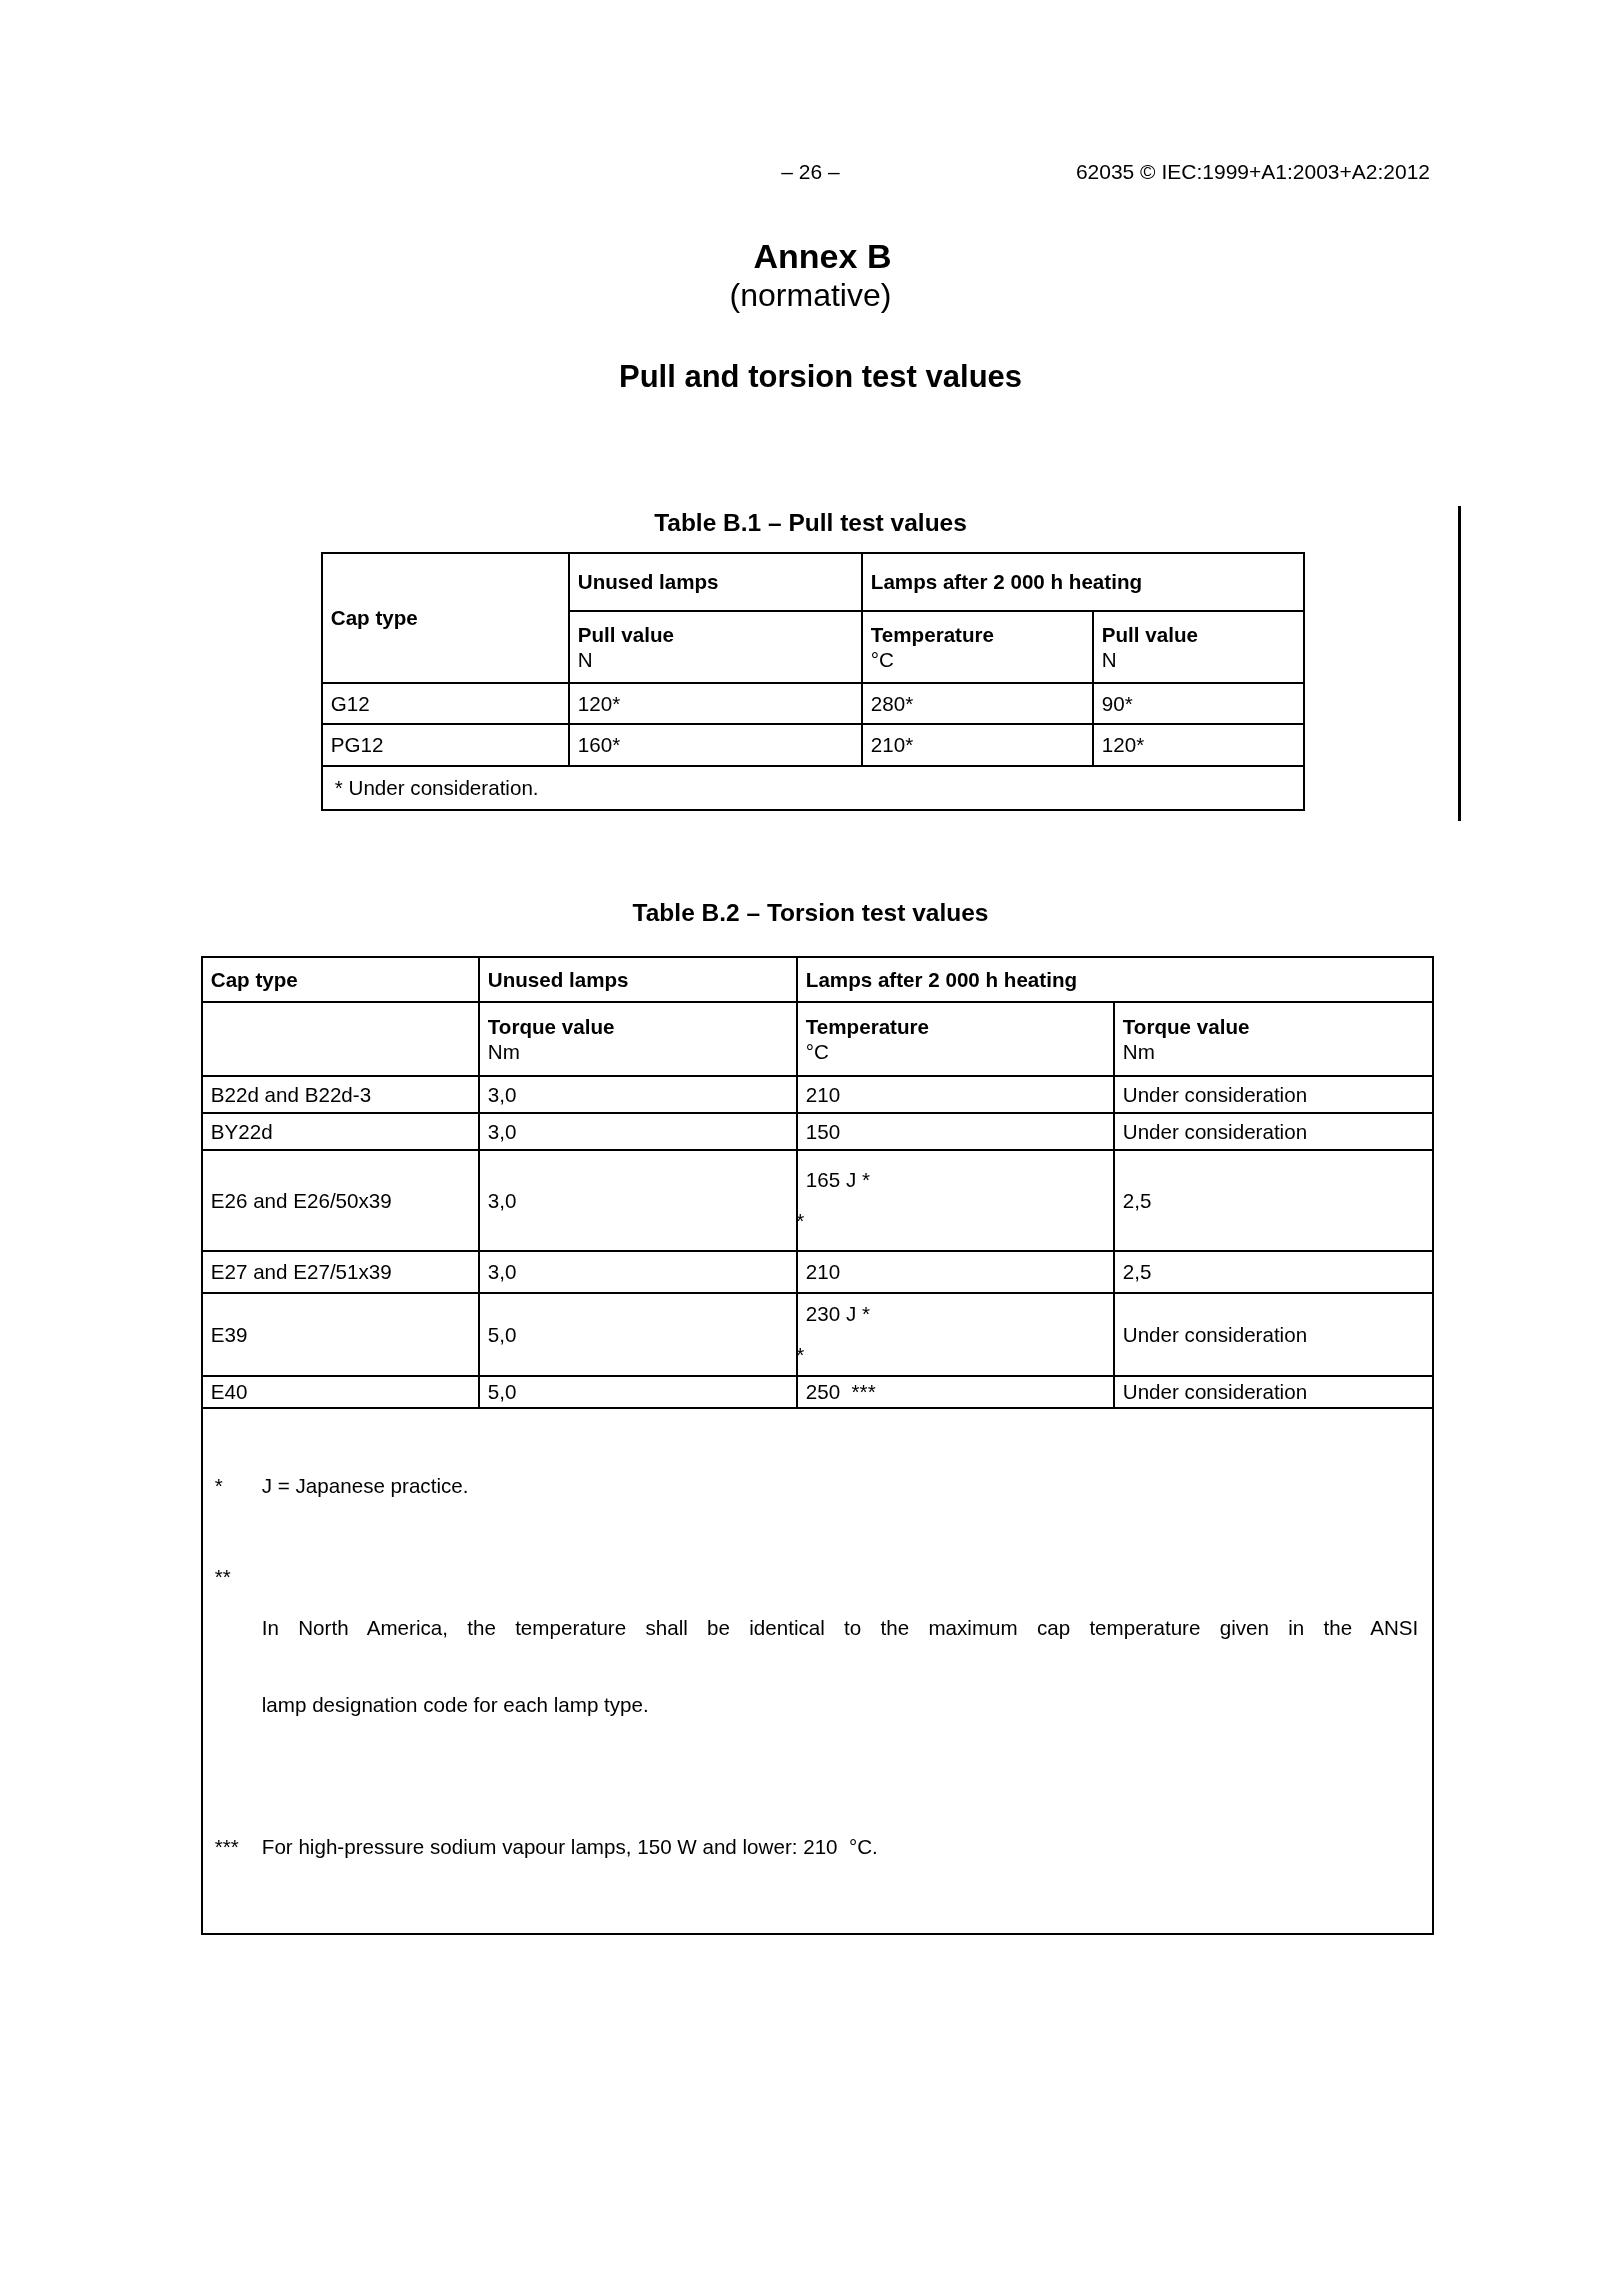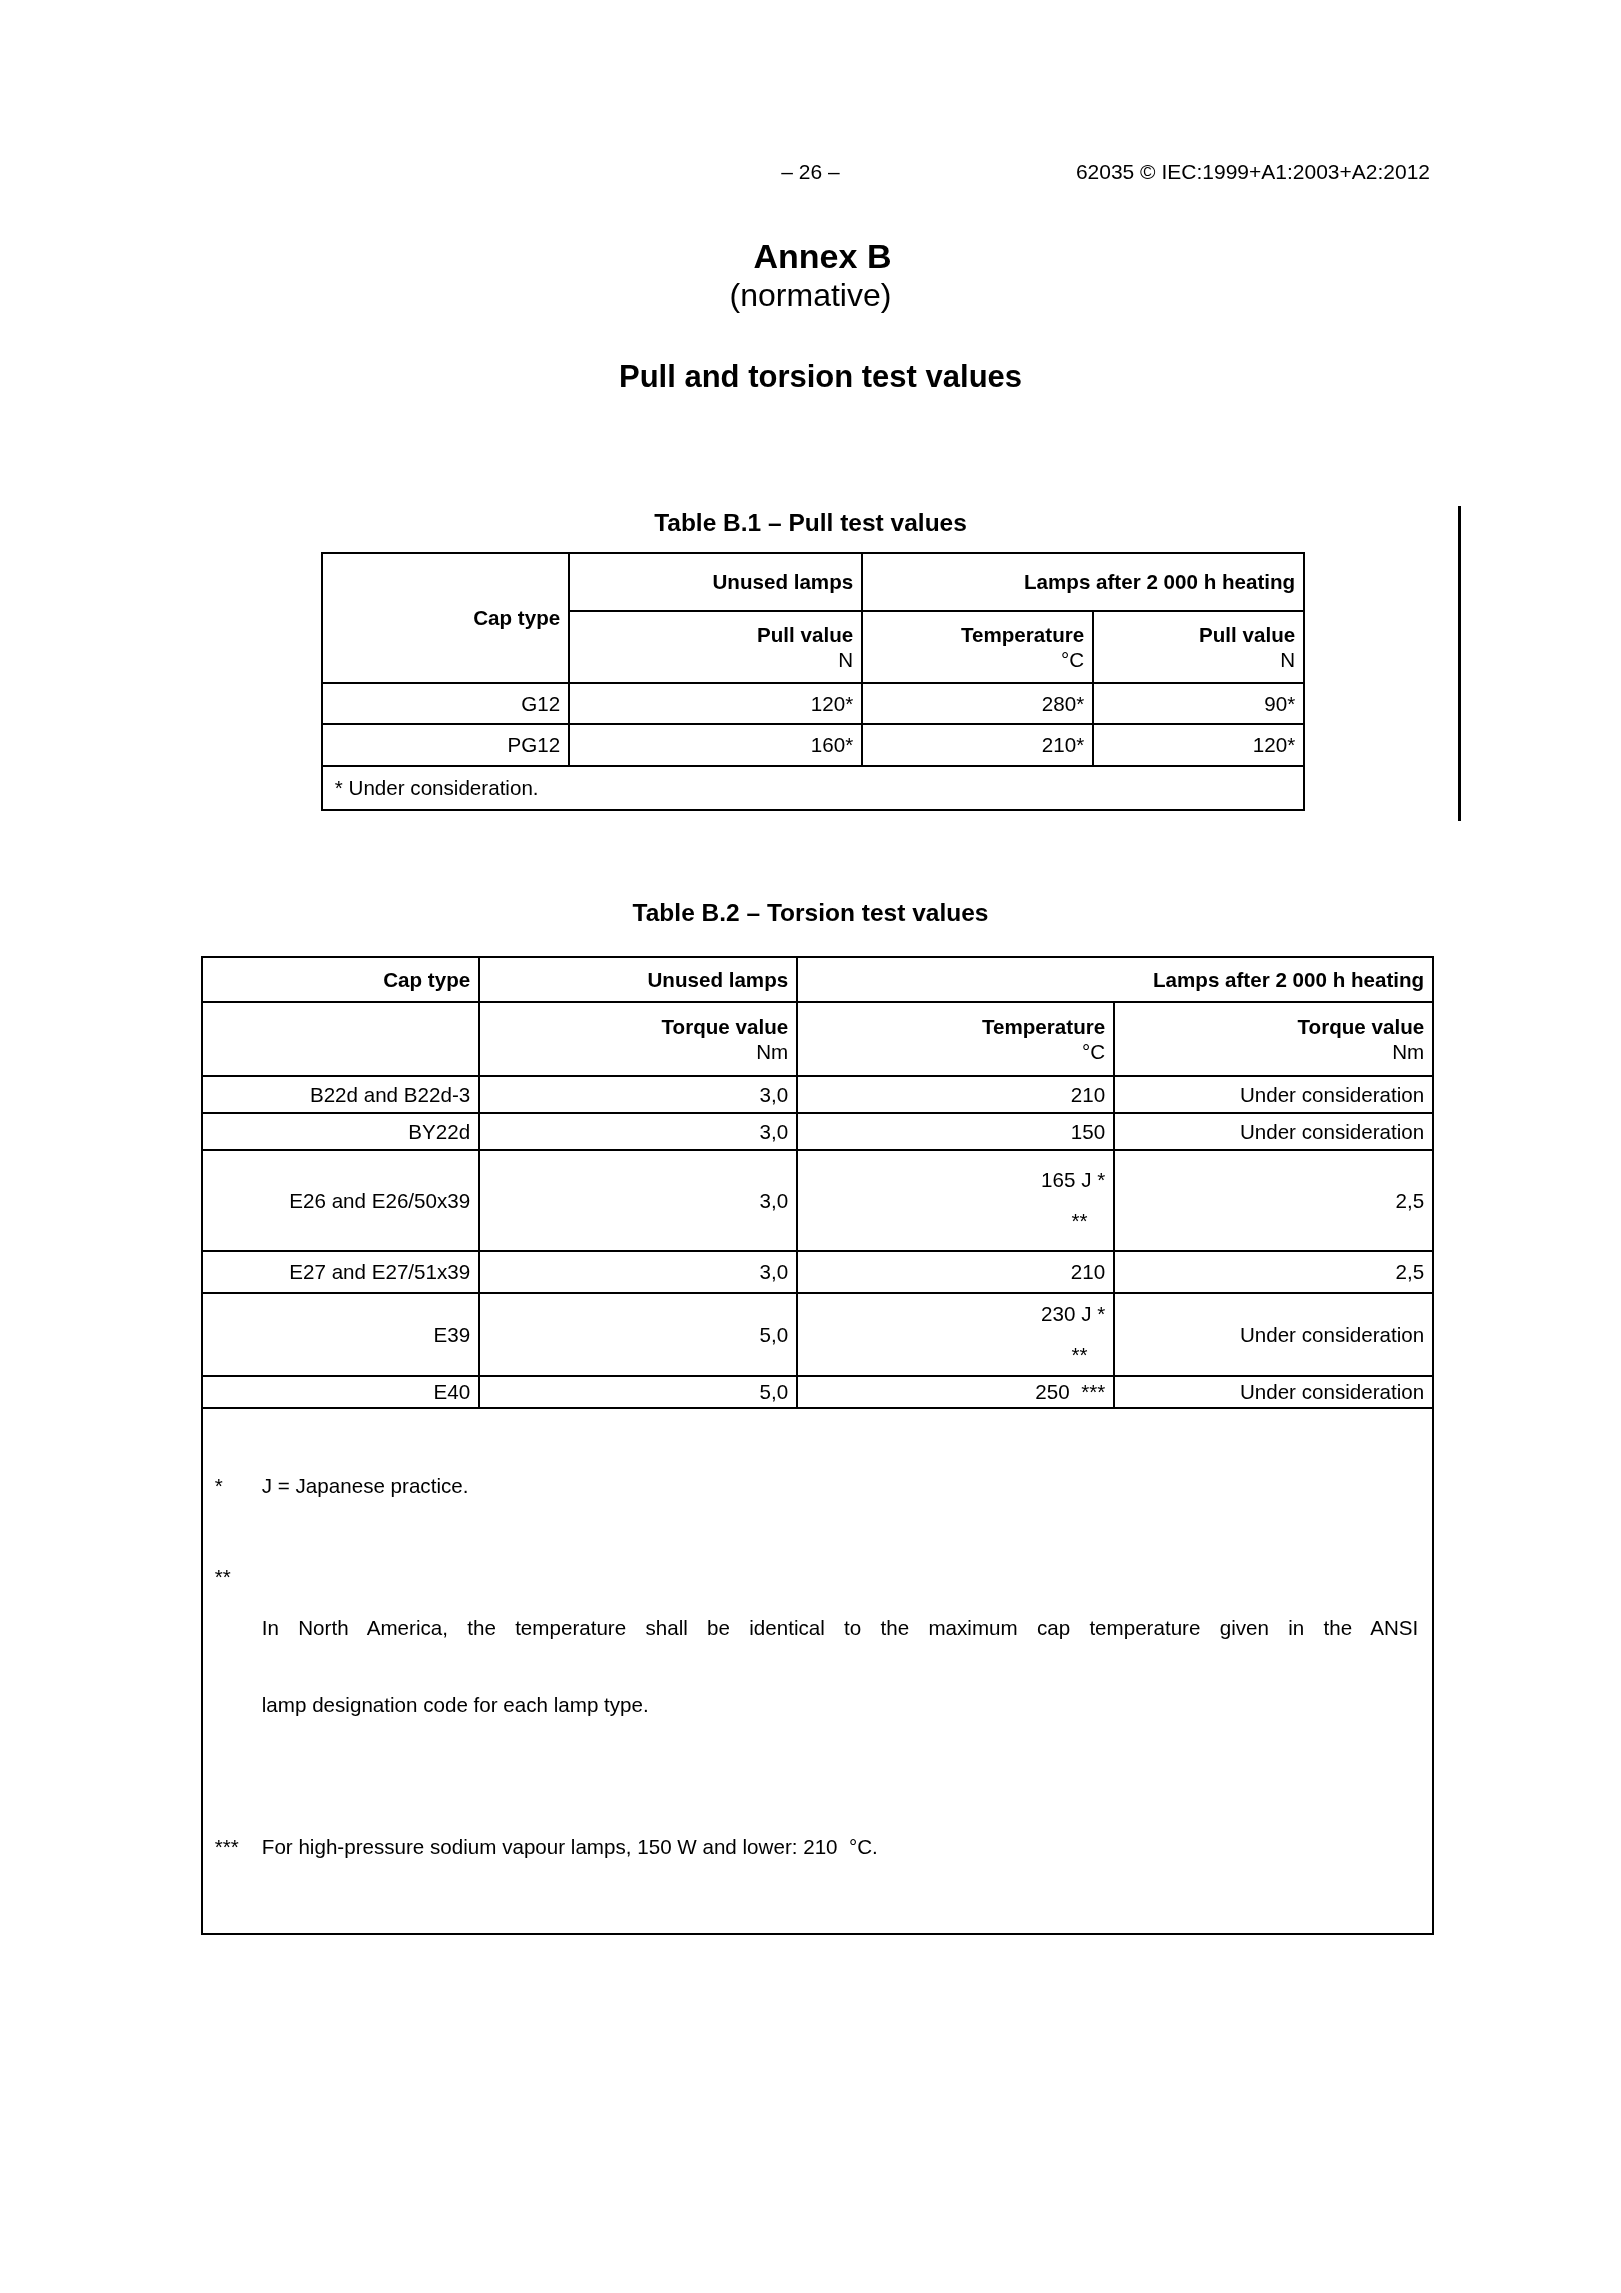--- a/index.html
+++ b/index.html
@@ -21,21 +21,21 @@
   .annex-title    { top: 237px; left: 0; width: 1621px; text-align: center; font-size: 34px; font-weight: bold; margin-left: 12px; }
   .annex-sub      { top: 277px; left: 0; width: 1621px; text-align: center; font-size: 32px; }
   .section-title  { top: 359px; left: 0; width: 1621px; text-align: center; font-size: 31px; font-weight: bold; margin-left: 10px; }
   .tbl-title-1    { top: 509px; left: 0; width: 1621px; text-align: center; font-size: 24.5px; font-weight: bold; }
   .tbl-title-2    { top: 899px; left: 0; width: 1621px; text-align: center; font-size: 24.5px; font-weight: bold; }
 
   
   table { border-collapse: collapse; table-layout: fixed; position: absolute; }
   td {
     border: 2px solid #000;
-    text-align: right; vertical-align: middle;
+    text-align: left; vertical-align: middle;
     font-size: 20.6px; line-height: 25.5px;
     padding: 2px 7.8px;
     white-space: pre-wrap;
     overflow: hidden;
   }
   .t1 { left: 321px; top: 552px; width: 982px; border: 2.9px solid #000; }
   .t2 { left: 201px; top: 956px; width: 1230px; border: 2.9px solid #000; }
   .bold { font-weight: bold; }
   .hlabel { display: block; font-weight: bold; }
   .hunit  { display: block; font-weight: normal; }

